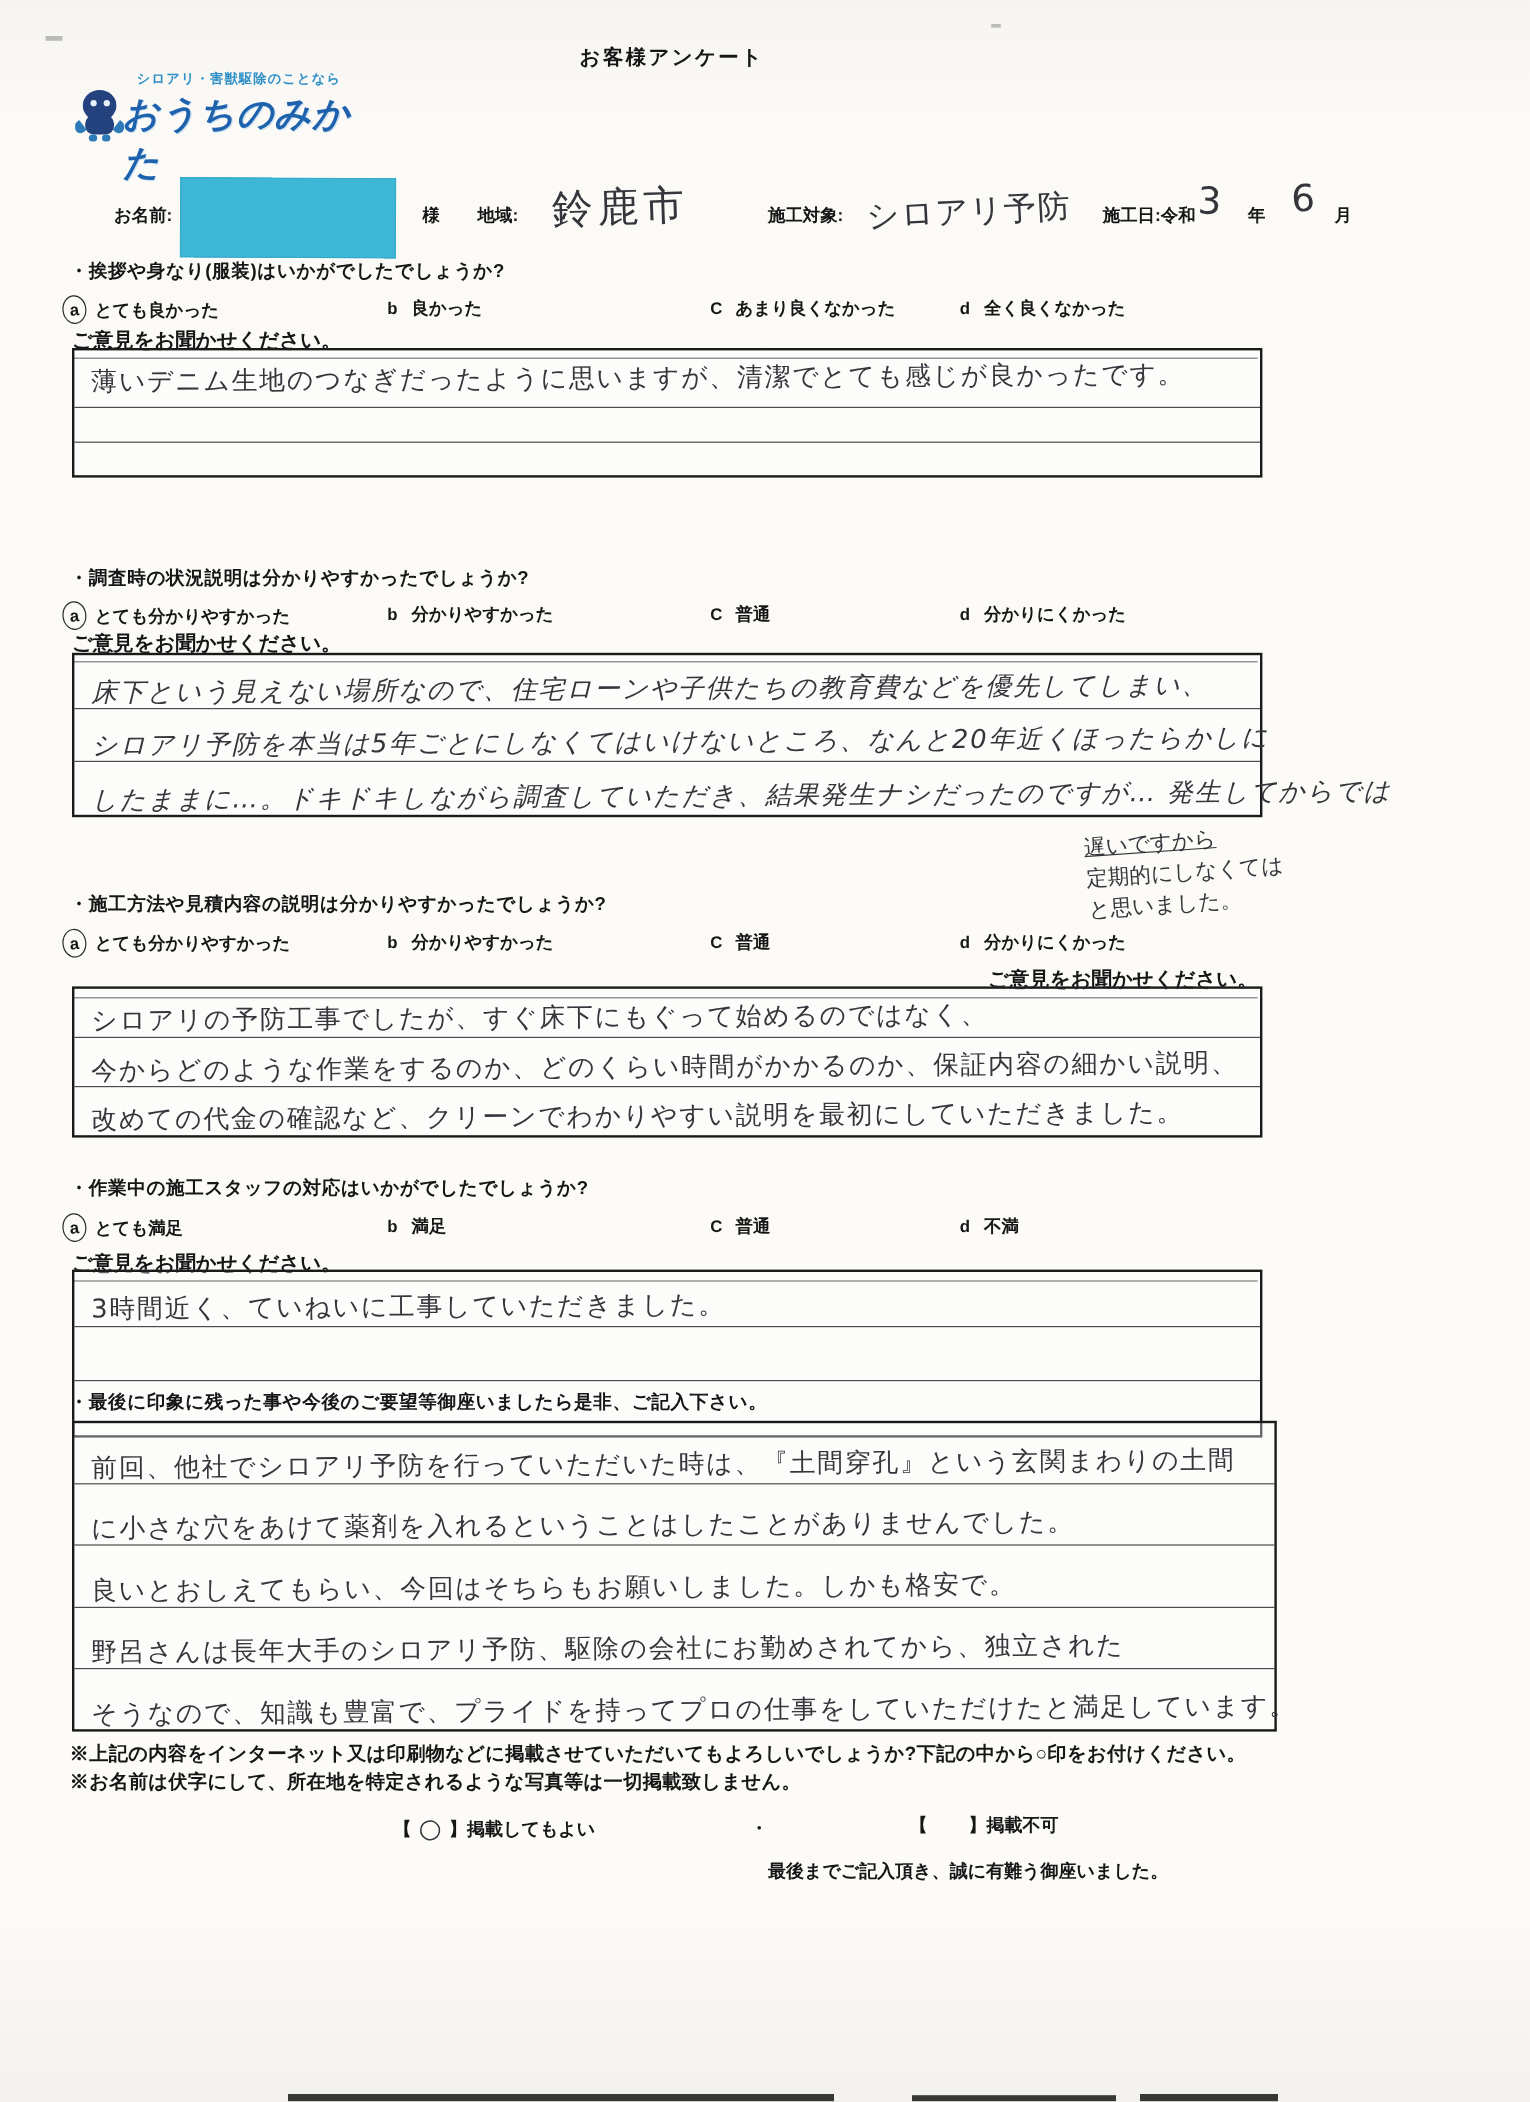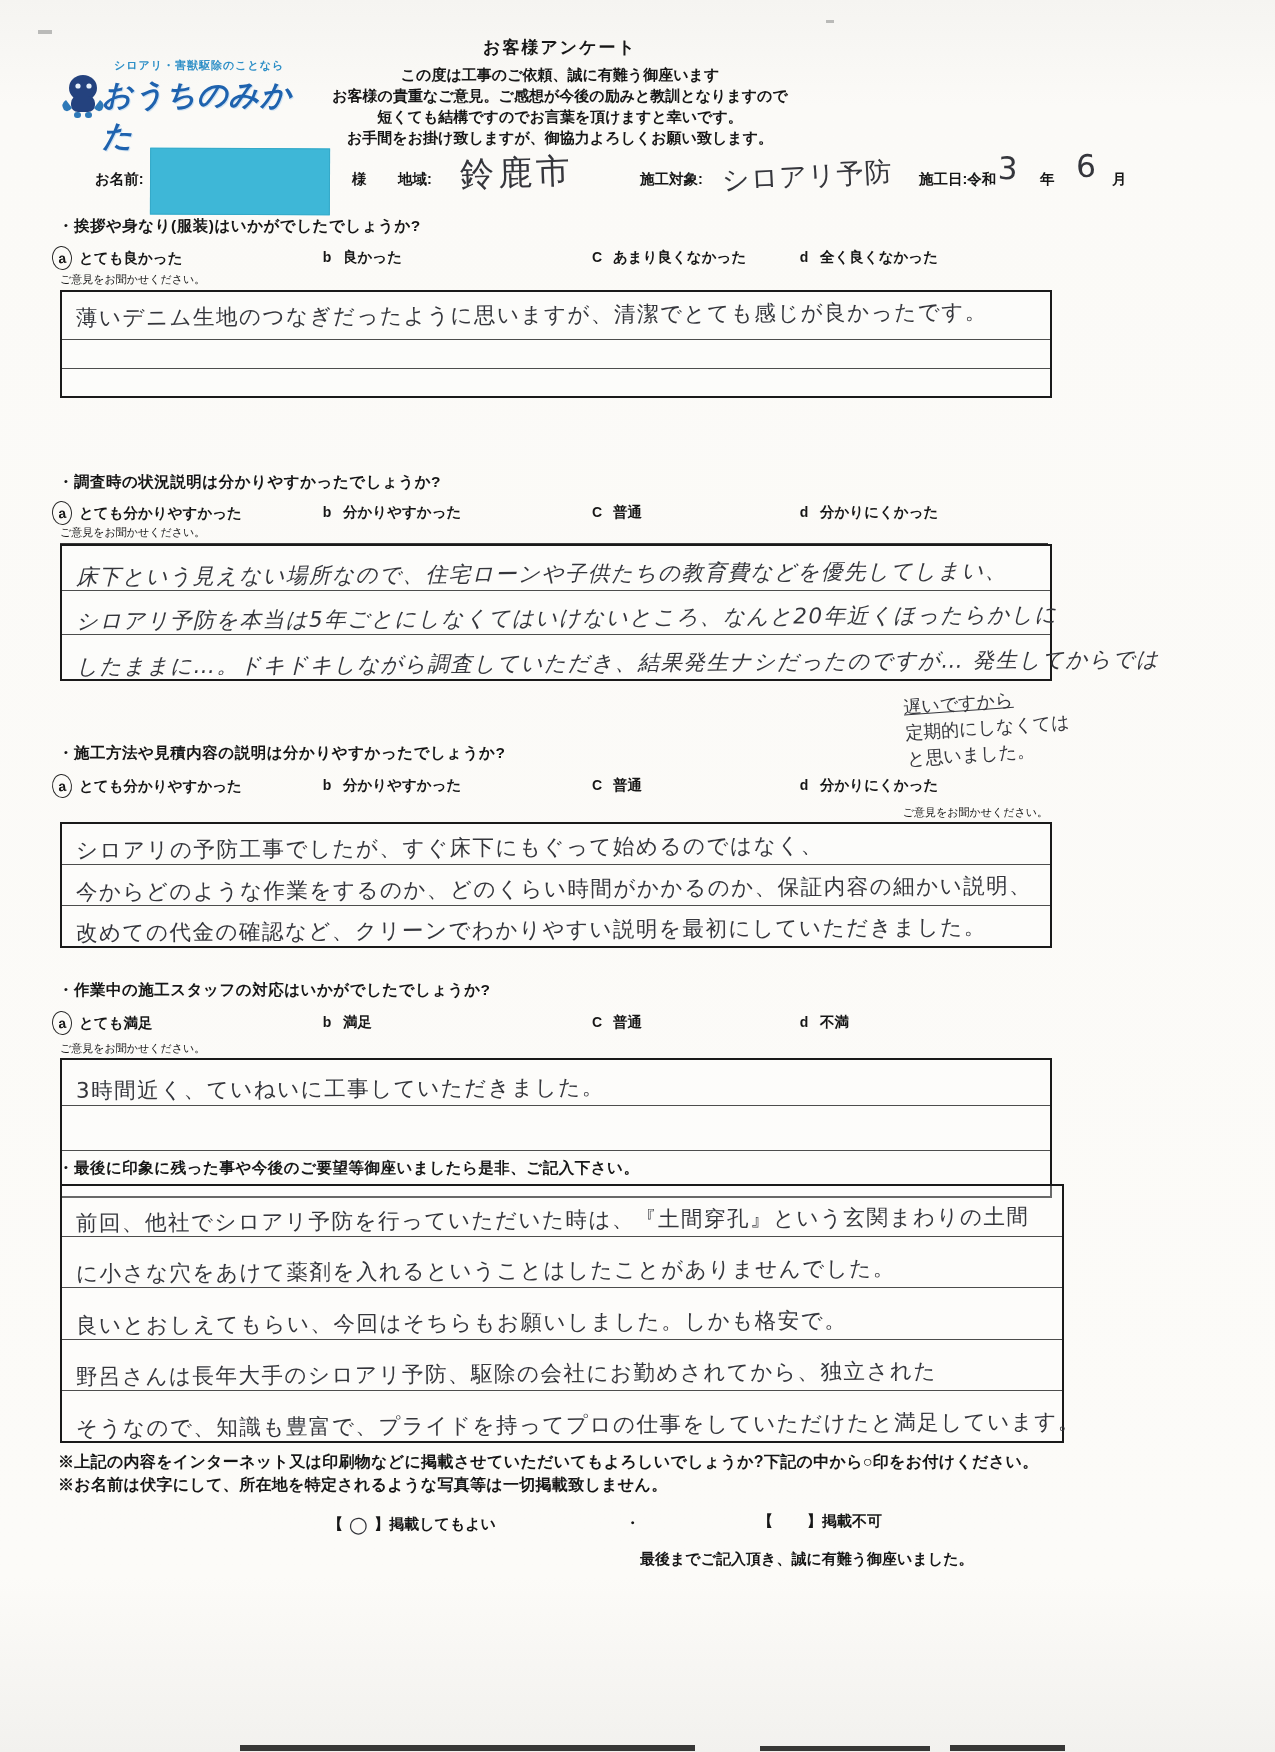--- a/index.html
+++ b/index.html
@@ -30,21 +30,21 @@
   .hw-month{position:absolute;top:148px;left:1076px;font-size:31px;transform:rotate(-2deg);}
   
   .qsec{position:absolute;left:0;width:1275px;}
   .q-title{position:absolute;left:58px;top:0;font-size:15.5px;font-weight:bold;letter-spacing:.5px;}
   .opts{position:absolute;left:52px;width:1100px;height:26px;}
   .opt{position:absolute;display:flex;align-items:center;gap:7px;white-space:nowrap;}
   .opt-key{display:inline-flex;width:18px;height:22px;align-items:center;justify-content:center;
     font-size:14px;font-weight:bold;}
   .opt-key.circled{border:1.6px solid #2b2b2b;border-radius:50%;transform:rotate(-6deg);}
   .opt-label{font-size:14.5px;font-weight:bold;}
-  .prompt{position:absolute;left:60px;width:988px;font-size:11px;font-weight:normal;
+  .prompt{position:absolute;left:60px;width:988px;font-size:17px;font-weight:bold;
     border-bottom:1px solid #3a3a3a;padding-bottom:3px;}
   .answer-box{position:absolute;left:60px;width:988px;border:2.5px solid #1a1a1a;
     display:flex;flex-direction:column;background:rgba(255,255,255,.35);}
   .arow{flex:1;border-bottom:1px solid #4d4d4d;display:flex;align-items:flex-end;
     padding:0 4px 2px 14px;overflow:visible;white-space:nowrap;}
   .arow:last-child{border-bottom:none;}
   .arow .hw{font-size:21.5px;letter-spacing:1.5px;transform:rotate(-.4deg);}
   .tall1 .arow:first-child{flex:1.8;align-items:center;}
   .overflow-note{position:absolute;left:905px;top:214px;width:240px;
     font-size:18px;line-height:26px;transform:rotate(-4deg);}
@@ -63,26 +63,20 @@
   
   .strip{position:absolute;background:#1d1d1d;opacity:.88;}
   .speck{position:absolute;background:#9a9a98;opacity:.65;}
 </style>
 </head>
 <body>
 
 <div class="page">
 
   <div class="doc-title printed">お客様アンケート</div>
-  <div class="intro">
-    <div>この度は工事のご依頼、誠に有難う御座います</div>
-    <div>お客様の貴重なご意見。ご感想が今後の励みと教訓となりますので</div>
-    <div>短くても結構ですのでお言葉を頂けますと幸いです。</div>
-    <div>お手間をお掛け致しますが、御協力よろしくお願い致します。</div>
-  </div>
 
   <div class="logo">
     <span class="mascot">
       <svg width="48" height="54" viewBox="0 0 48 54">
         <ellipse cx="25" cy="18" rx="14" ry="13" fill="#24427e"></ellipse>
         <rect x="13" y="26" width="24" height="16" rx="7" fill="#24427e"></rect>
         <circle cx="20" cy="16" r="2.6" fill="#e8f2fb"></circle>
         <circle cx="31" cy="16" r="2.6" fill="#e8f2fb"></circle>
         <path d="M8 30 q-6 4 -2 10 q4 3 8 -2 z" fill="#2e79b8"></path>
         <path d="M42 30 q6 4 2 10 q-4 3 -8 -2 z" fill="#2e79b8"></path>

